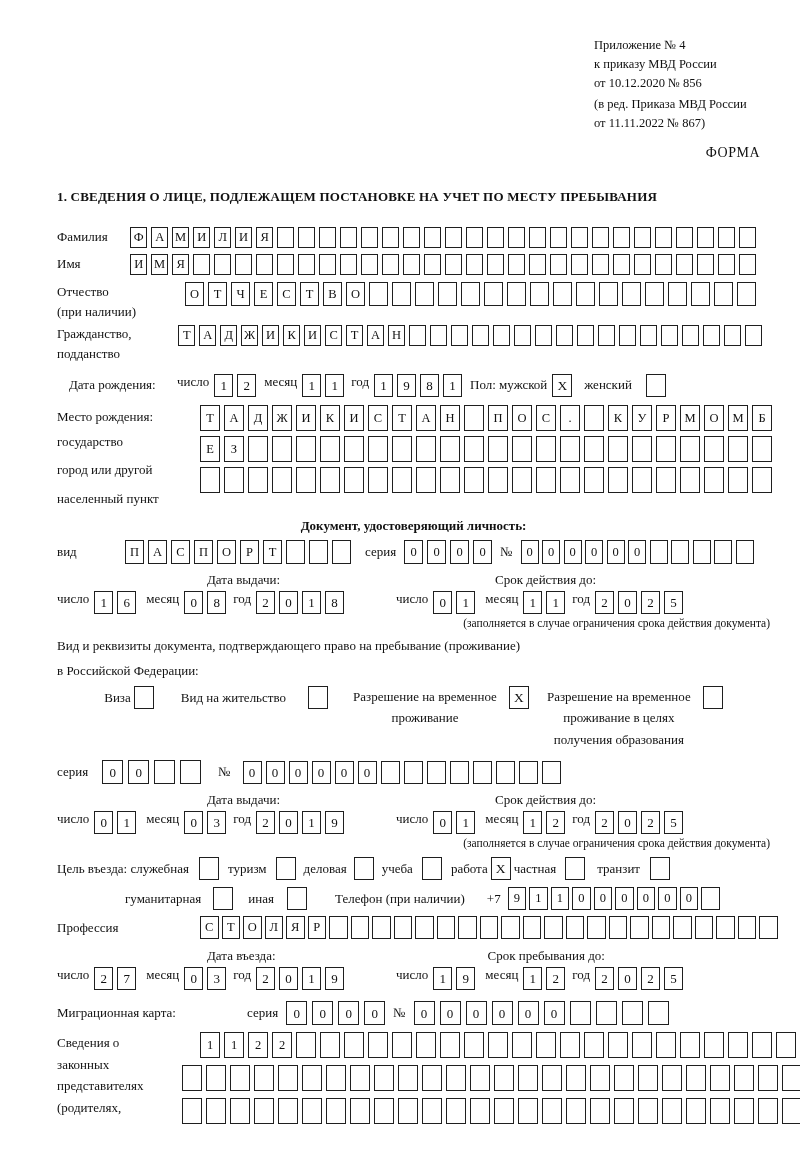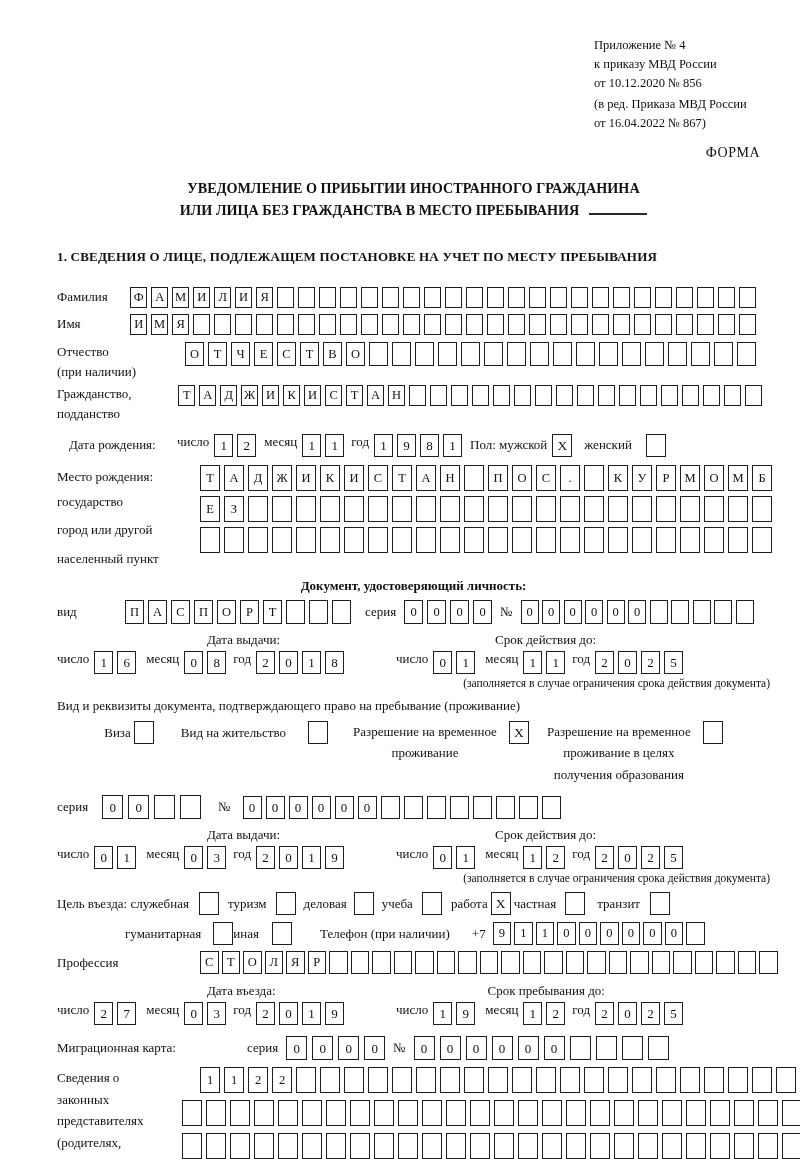--- a/index.html
+++ b/index.html
@@ -43,32 +43,26 @@
 <body>
 
 <div class="page">
 
   <div class="ref">
     <div>Приложение № 4</div>
     <div>к приказу МВД России</div>
     <div>от 10.12.2020 № 856</div>
     <div class="grp2">
       <div>(в ред. Приказа МВД России</div>
-      <div>от 16.04.2022 № 867)</div>
+      <div>от 11.11.2022 № 867)</div>
     </div>
   </div>
 
   <div class="forma">ФОРМА</div>
 
-  <div class="title">
-    <div>УВЕДОМЛЕНИЕ О ПРИБЫТИИ ИНОСТРАННОГО ГРАЖДАНИНА</div>
-    <div>
-      <span>ИЛИ ЛИЦА БЕЗ ГРАЖДАНСТВА В МЕСТО ПРЕБЫВАНИЯ</span><span class="blank-ul"></span>
-    </div>
-  </div>
 
   <div class="sec">1. СВЕДЕНИЯ О ЛИЦЕ, ПОДЛЕЖАЩЕМ ПОСТАНОВКЕ НА УЧЕТ ПО МЕСТУ ПРЕБЫВАНИЯ</div>
 
   <div class="frow" style="margin-top:22px;">
     <span class="lbl" style="width:73px;">Фамилия</span>
     <span class="cells cells-s">
         <span class="box">Ф</span>
         <span class="box">А</span>
         <span class="box">М</span>
         <span class="box">И</span>
@@ -409,20 +403,21 @@
           <span class="box">0</span>
           <span class="box">2</span>
           <span class="box">5</span>
         </span>
     </span>
   </div>
 
   <div class="note" style="text-align:right;margin-top:3px;">(заполняется в случае ограничения срока действия документа)</div>
 
   <div style="font-size:13px;margin-top:9px;">Вид и реквизиты документа, подтверждающего право на пребывание (проживание)</div>
+  <div style="font-size:13px;margin-top:9px;">в Российской Федерации:</div>
 
   <div class="frow top" style="margin-top:7px;justify-content:center;">
     <span class="lbl" style="line-height:23px;">Виза</span>
     <span class="cells cb" style="margin-left:3px;">
         <span class="box"></span>
       </span>
     <span class="lbl" style="margin-left:27px;line-height:23px;">Вид на жительство</span>
     <span class="cells cb" style="margin-left:22px;">
         <span class="box"></span>
       </span>
@@ -547,21 +542,21 @@
     <span class="cells cb" style="margin-left:10px;">
         <span class="box"></span>
       </span>
   </div>
 
   <div class="frow" style="margin-top:7px;padding-left:68px;">
     <span class="lbl">гуманитарная</span>
     <span class="cells cb" style="margin-left:12px;">
         <span class="box"></span>
       </span>
-    <span class="lbl" style="">иная</span>
+    <span class="lbl" style="margin-left:15px;">иная</span>
     <span class="cells cb" style="margin-left:13px;">
         <span class="box"></span>
       </span>
     <span class="lbl" style="margin-left:28px;">Телефон (при наличии)</span>
     <span class="lbl" style="margin-left:22px;">+7</span>
     <span class="cells cells-p" style="margin-left:7px;">
         <span class="box">9</span>
         <span class="box">1</span>
         <span class="box">1</span>
         <span class="box">0</span>

